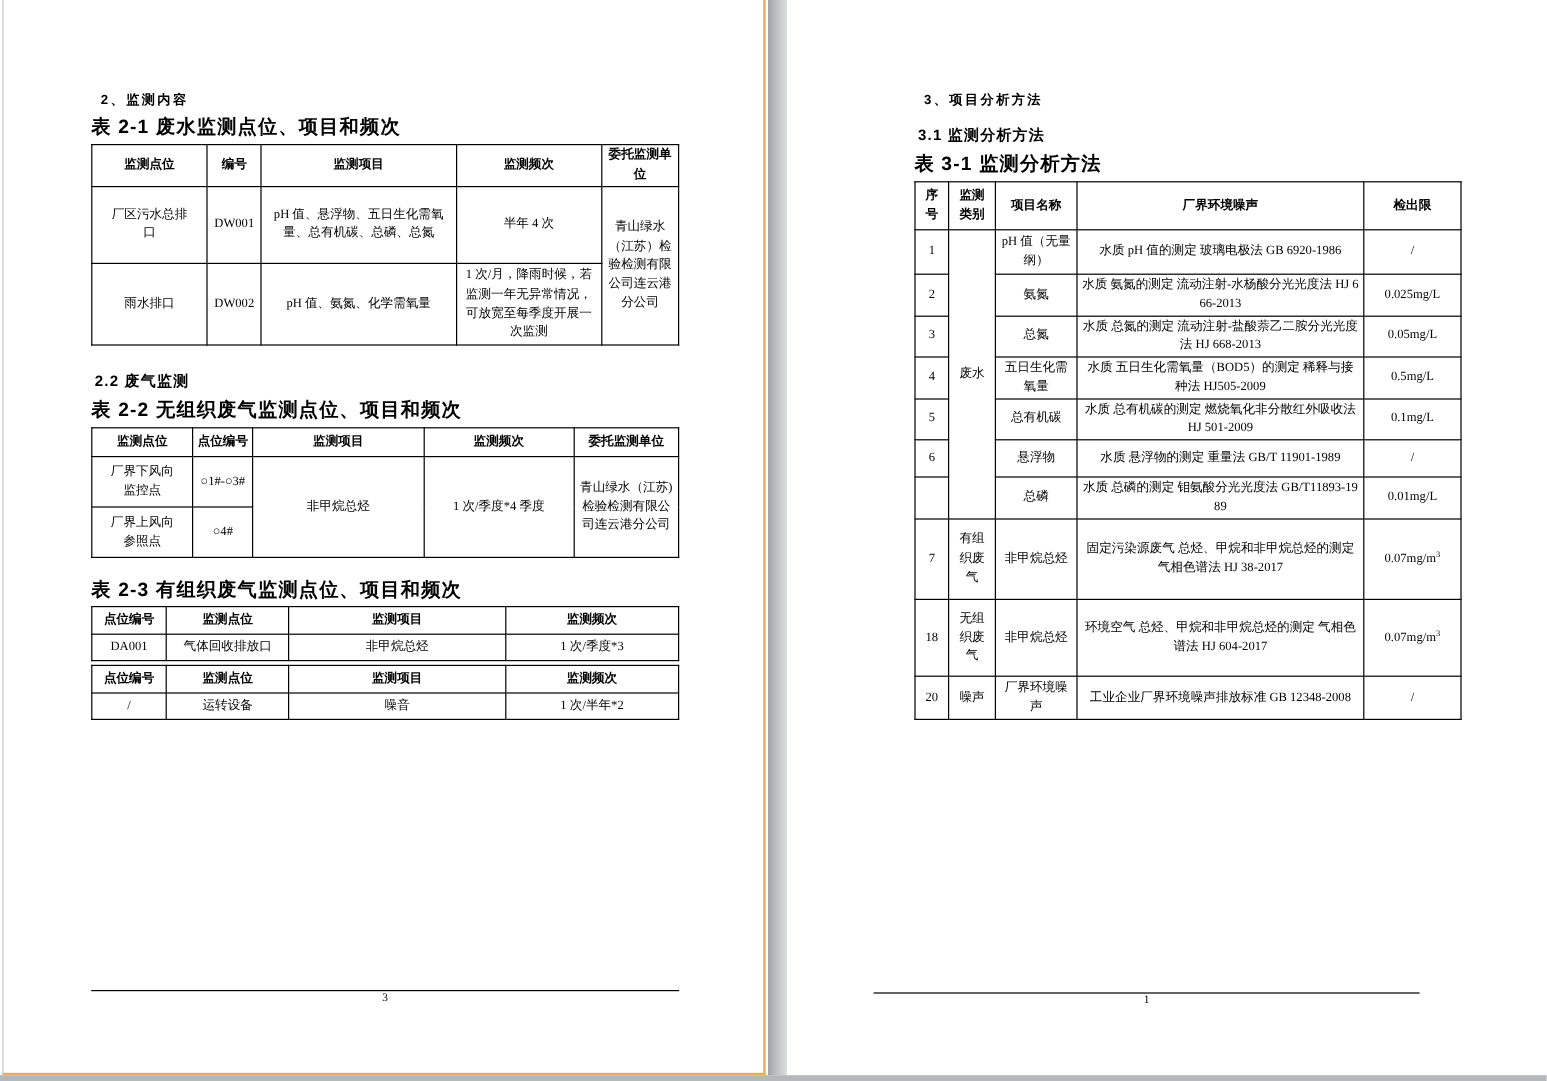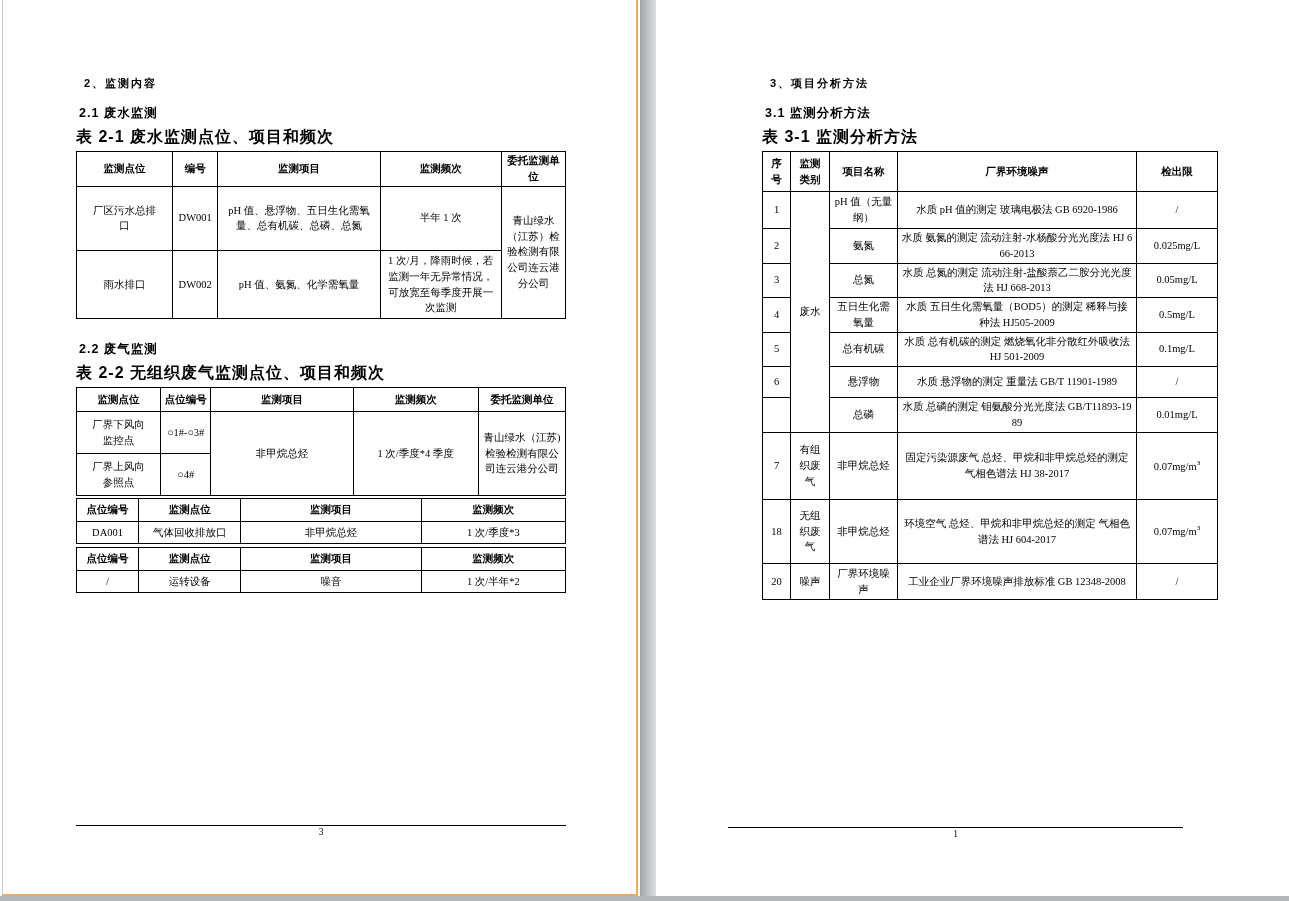--- a/index.html
+++ b/index.html
@@ -83,21 +83,20 @@
   .footer-l { left:73px; top:825px; width:490px; }
   .footer-r { left:72px; top:827px; width:455px; }
 </style>
 </head>
 <body>
 
 <div class="page page-left">
   <div class="content-l">
 
     <div class="h1">2、监测内容</div>
-    <div class="h2">2.1 废水监测</div>
 
     <div class="tbl-caption">表 2-1  废水监测点位、项目和频次</div>
     <table class="t1">
       <colgroup>
           <col style="width:96px">
           <col style="width:45px">
           <col style="width:162px">
           <col style="width:121px">
           <col style="width:64px">
         </colgroup>
@@ -106,21 +105,21 @@
         <th>监测点位</th>
         <th>编号</th>
         <th>监测项目</th>
         <th>监测频次</th>
         <th>委托监测单位</th>
       </tr>
       <tr class="r1">
         <td style="padding:16px 14px;">厂区污水总排口</td>
         <td>DW001</td>
         <td>pH 值、悬浮物、五日生化需氧量、总有机碳、总磷、总氮</td>
-        <td>半年 1 次</td>
+        <td>半年 4 次</td>
         <td rowspan="2">青山绿水（江苏）检验检测有限公司连云港分公司</td>
       </tr>
       <tr class="r2">
         <td>雨水排口</td>
         <td>DW002</td>
         <td>pH 值、氨氮、化学需氧量</td>
         <td>1 次/月，降雨时候，若监测一年无异常情况，可放宽至每季度开展一次监测</td>
       </tr>
     </tbody>
       </table>
@@ -151,20 +150,21 @@
         <td rowspan="2">1 次/季度*4 季度</td>
         <td rowspan="2">青山绿水（江苏)检验检测有限公司连云港分公司</td>
       </tr>
       <tr class="r2">
         <td style="padding:1px 12px;">厂界上风向参照点</td>
         <td>○4#</td>
       </tr>
     </tbody>
       </table>
 
+    <div class="tbl-caption cap3">表 2-3 有组织废气监测点位、项目和频次</div>
     <table class="t3">
       <colgroup>
           <col style="width:62px">
           <col style="width:102px">
           <col style="width:180px">
           <col style="width:144px">
         </colgroup>
       <tbody>
           <tr class="hr">
         <th>点位编号</th>

